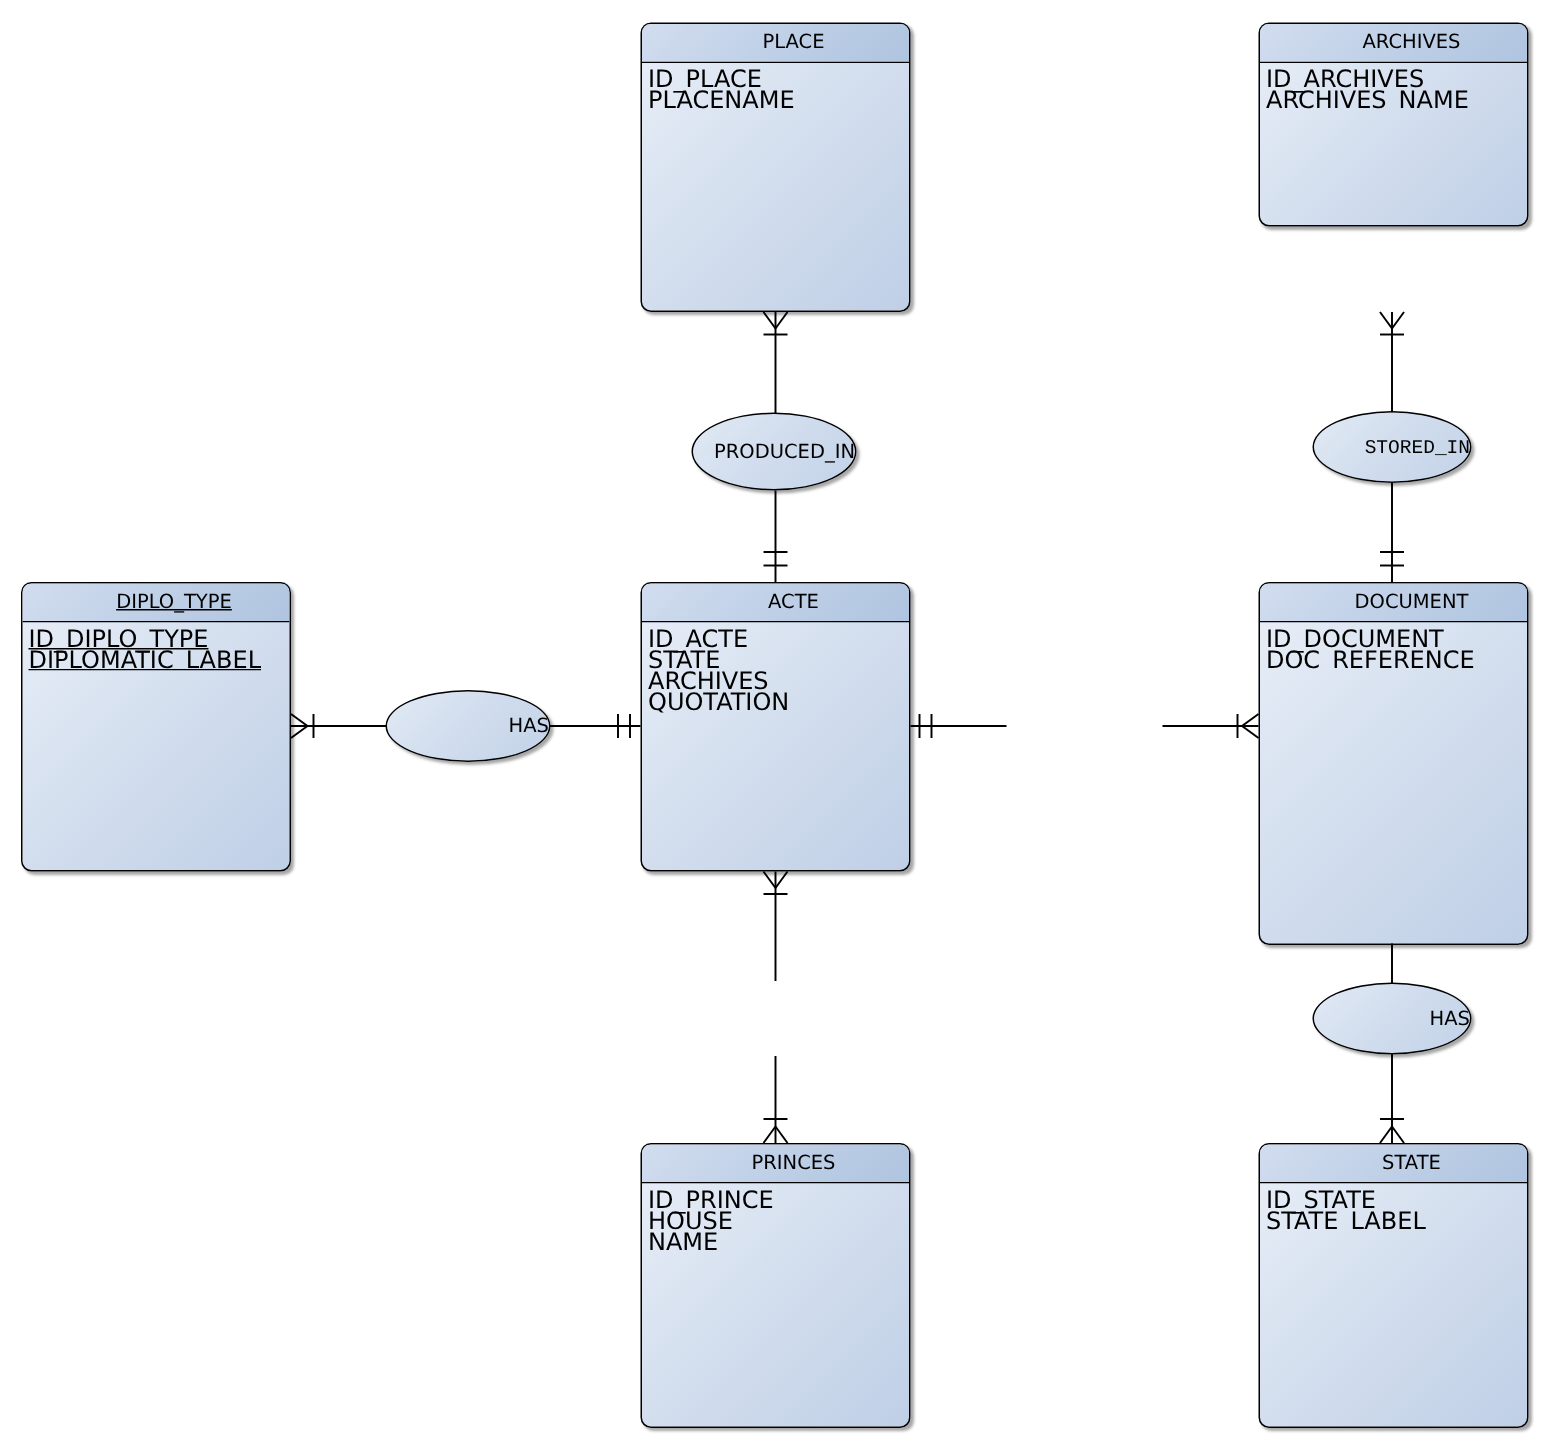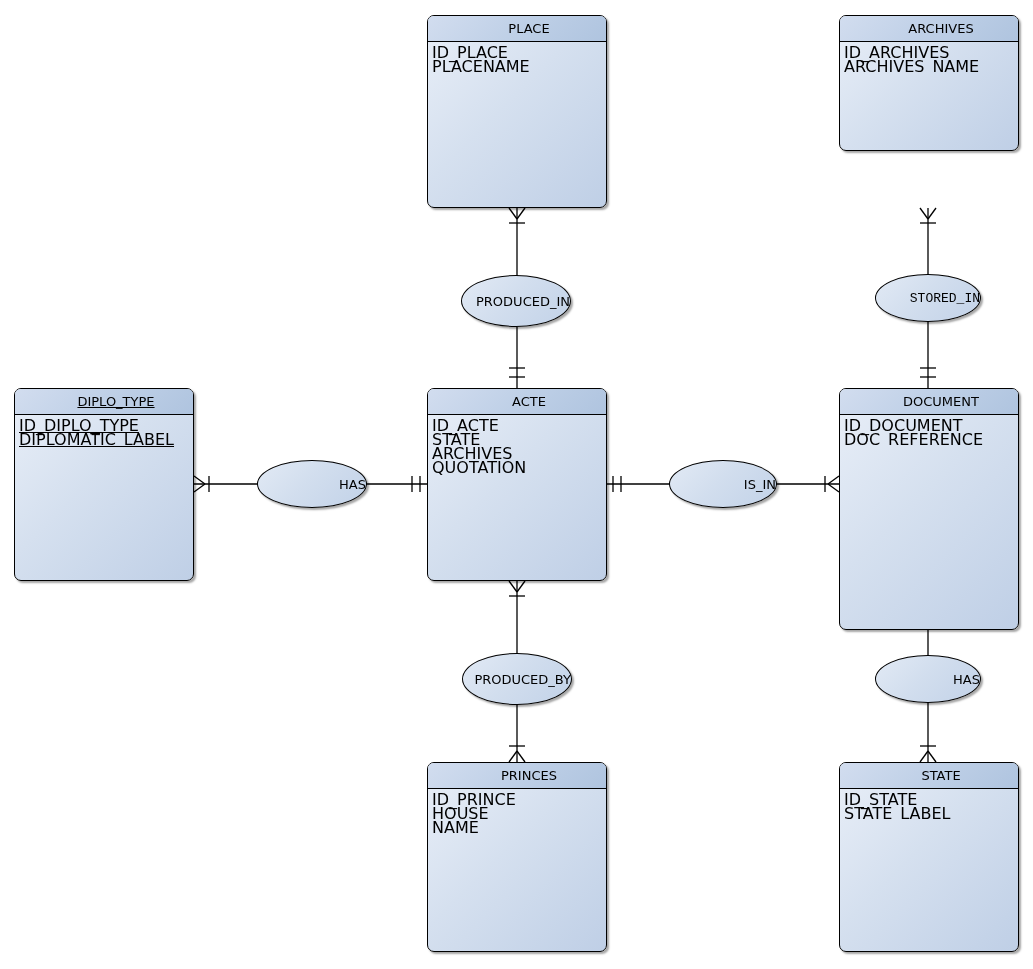--- a/index.html
+++ b/index.html
@@ -202,25 +202,19 @@
   </div>
 
   <div class="relationship" style="left:875px; top:274px; width:106px; height:48px;font-family:Liberation Mono, monospace;">
     <span>STORED_IN</span>
   </div>
 
   <div class="relationship" style="left:257px; top:460px; width:110px; height:48px;">
     <span>HAS</span>
   </div>
 
-  <div class="relationship" style="left:669px; top:460px; width:108px; height:48px;">
-    <span>IS_IN</span>
-  </div>
-
-  <div class="relationship" style="left:462px; top:653px; width:110px; height:52px;">
-    <span>PRODUCED_BY</span>
-  </div>
+
 
   <div class="relationship" style="left:875px; top:655px; width:106px; height:48px;">
     <span>HAS</span>
   </div>
 
 </div>
 
 </body></html>

